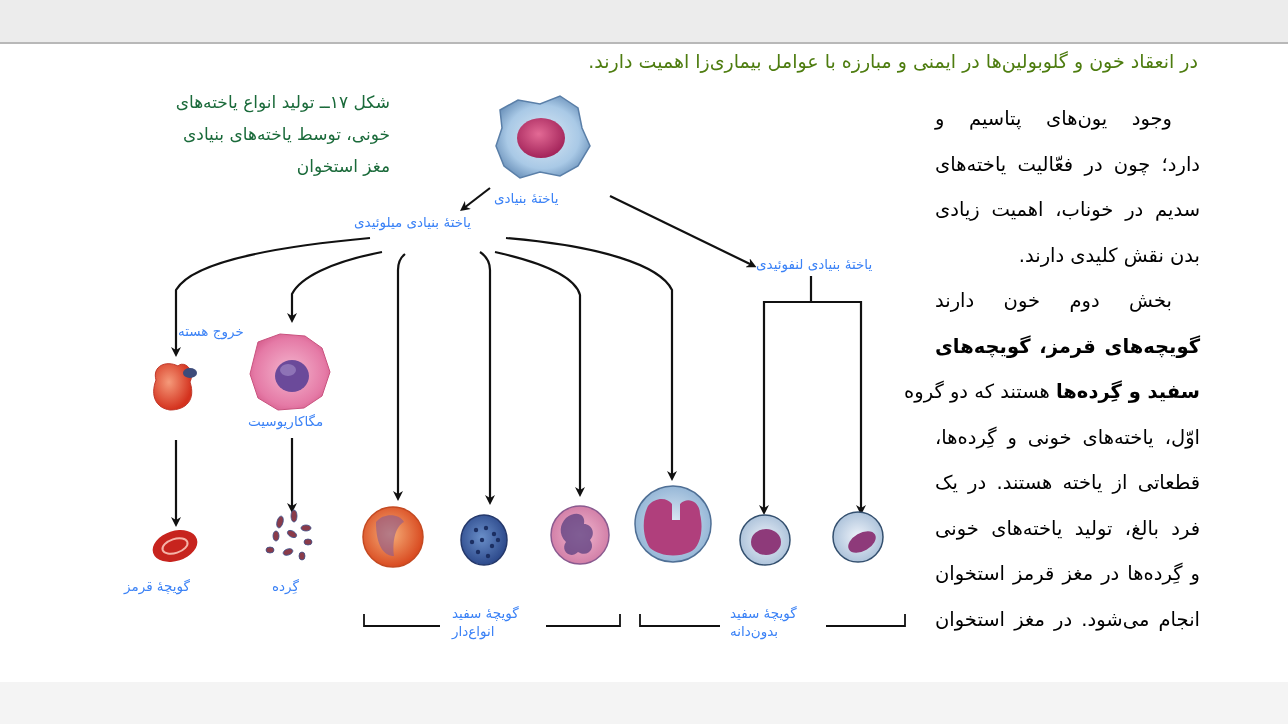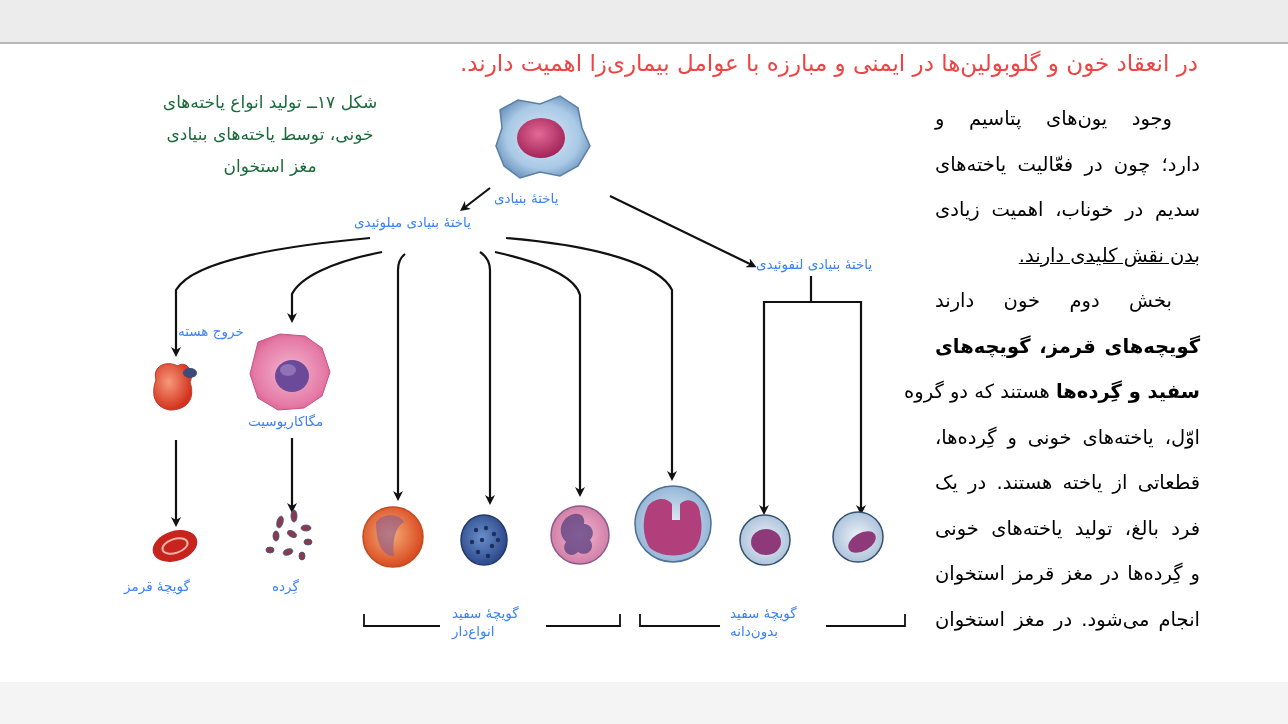--- a/index.html
+++ b/index.html
@@ -15,54 +15,54 @@
   .bottom-bar {
     position:absolute; left:0; top:682px; width:1288px; height:42px;
     background:#f4f4f4;
   }
   .page {
     position:absolute; left:0; top:44px; width:1288px; height:638px; background:#fff;
   }
   .rtl { direction:rtl; unicode-bidi:embed; }
   .top-line {
     position:absolute; right:90px; top:50px; width:640px;
-    font-size:23px; color:#ef4444; text-align:right; white-space:nowrap;
+    font-size:19px; color:#4d7c0f; text-align:right; white-space:nowrap;
   }
   .body-text {
     position:absolute; left:935px; top:96px; width:265px;
     font-size:19.5px; line-height:45.5px; color:#000000; text-align:justify;
     text-align-last:justify;
   }
   .body-text .line { display:block; height:45.5px; white-space:nowrap; text-align:justify; text-align-last:justify; }
   .body-text .indent { padding-right:28px; }
   .body-text b { font-weight:bold; }
   .caption {
     position:absolute; left:150px; top:86px; width:240px;
-    font-size:17px; line-height:32px; color:#1a6a3a; text-align:center;
+    font-size:17px; line-height:32px; color:#1a6a3a; text-align:right;
   }
   .caption .line { display:block; white-space:nowrap; }
   .label {
     position:absolute; color:#3b82f6; font-size:13.5px; white-space:nowrap; text-align:left;
   }
   svg.diagram { position:absolute; left:0; top:0; }
 </style>
 </head>
 <body>
 
 <div class="top-bar"></div>
 
 <div class="page"></div>
 
 <div class="top-line rtl">در انعقاد خون و گلوبولین‌ها در ایمنی و مبارزه با عوامل بیماری‌زا اهمیت دارند.</div>
 
 <div class="body-text rtl">
   <span class="line indent">وجود یون‌های پتاسیم و</span>
   <span class="line">دارد؛ چون در فعّالیت یاخته‌های</span>
   <span class="line">سدیم در خوناب، اهمیت زیادی</span>
-  <span class="line" style="text-align-last:right;text-decoration:underline;">بدن نقش کلیدی دارند.</span>
+  <span class="line" style="text-align-last:right;">بدن نقش کلیدی دارند.</span>
   <span class="line indent">بخش دوم خون دارند</span>
   <span class="line" style="font-weight:bold;">گویچه‌های قرمز، گویچه‌های</span>
   <span class="line"><b>سفید و گِرده‌ها</b><span> هستند که دو گروه</span></span>
   <span class="line">اوّل، یاخته‌های خونی و گِرده‌ها،</span>
   <span class="line">قطعاتی از یاخته هستند. در یک</span>
   <span class="line">فرد بالغ، تولید یاخته‌های خونی</span>
   <span class="line">و گِرده‌ها در مغز قرمز استخوان</span>
   <span class="line">انجام می‌شود. در مغز استخوان</span>
 </div>
 

